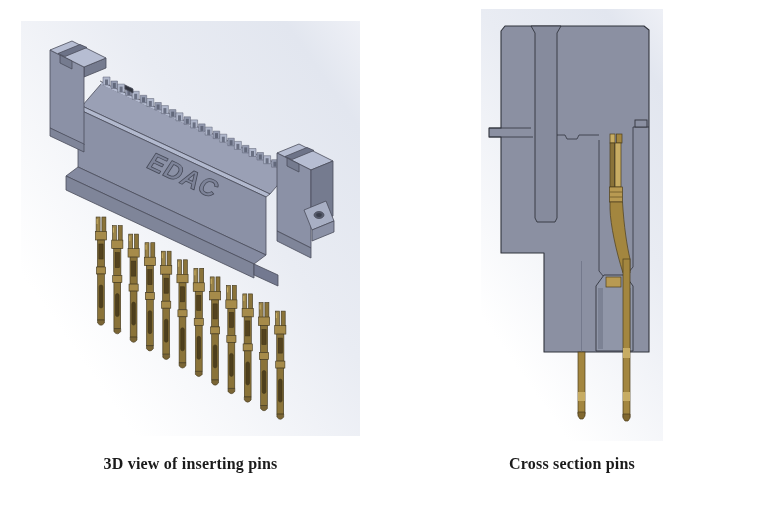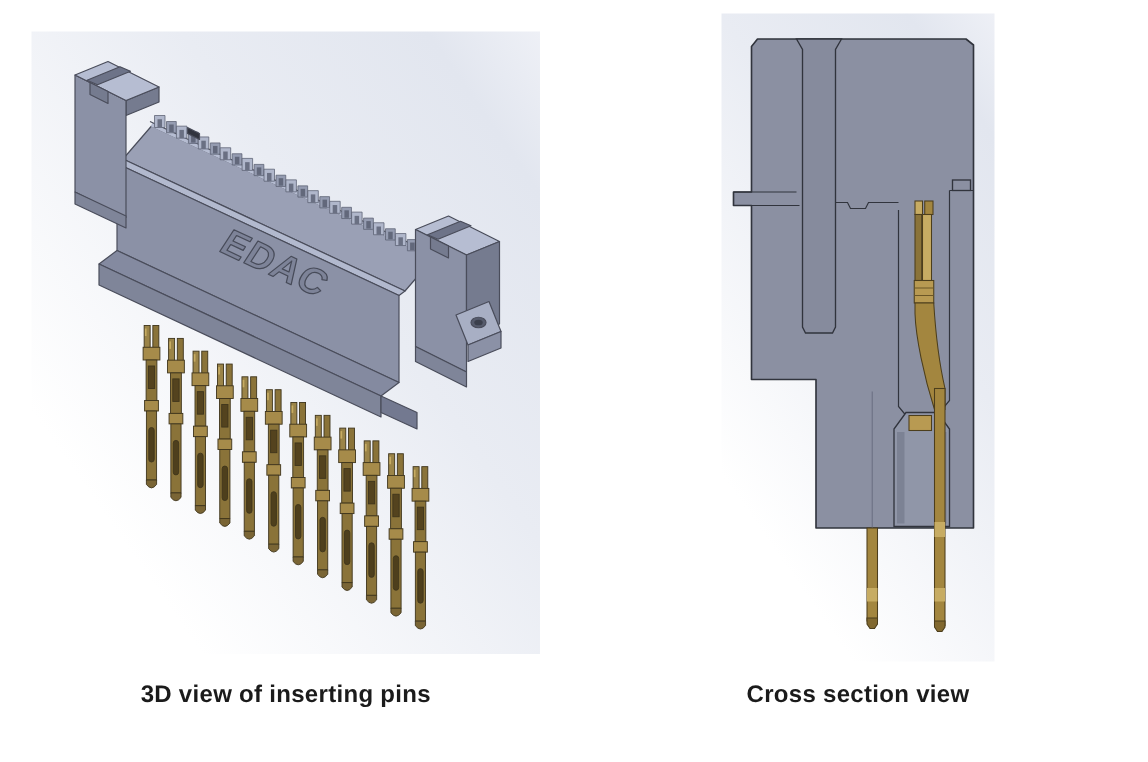--- a/index.html
+++ b/index.html
@@ -13,20 +13,21 @@
     background:linear-gradient(55deg,#ffffff 18%,#e9ecf3 62%,#e2e6ef 88%,#eef0f6 100%);
   }
   .panel svg{display:block;width:100%;height:100%;}
   #left-panel{left:21px;top:21px;width:339px;height:415px;}
   #right-panel{left:481px;top:9px;width:182px;height:432px;}
   .caption{
     position:absolute;top:452px;height:24px;
     font-size:16px;font-weight:bold;color:#1b1b1b;
     text-align:center;line-height:24px;letter-spacing:0.2px;
     white-space:nowrap;
+    font-family:Liberation Serif, serif;
   }
   #left-caption{left:21px;width:339px;}
   #right-caption{left:481px;width:182px;}
 </style>
 </head>
 <body>
 
 <div class="panel" id="left-panel">
   <svg viewBox="0 0 339 415" xmlns="http://www.w3.org/2000/svg" xmlns:xlink="http://www.w3.org/1999/xlink">
     <defs>
@@ -165,13 +166,13 @@
     <g stroke="#4c3e1c" stroke-width="0.7">
 
       <rect x="97" y="343" width="7" height="62" fill="#a3863f"></rect>
       <rect x="97" y="383" width="7" height="9" fill="#c7ac63" stroke="none"></rect>
       <path d="M97,403 L97,407 L99,410 L102,410 L104,407 L104,403 Z" fill="#81682f"></path>
     </g>
   </svg>
 </div>
 
 <div class="caption" id="left-caption">3D view of inserting pins</div>
-<div class="caption" id="right-caption">Cross section view</div>
+<div class="caption" id="right-caption">Cross section pins</div>
 
 </body></html>

